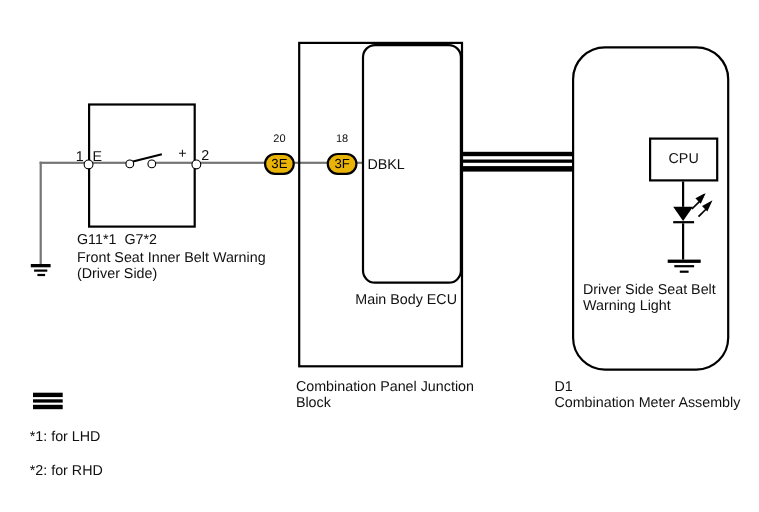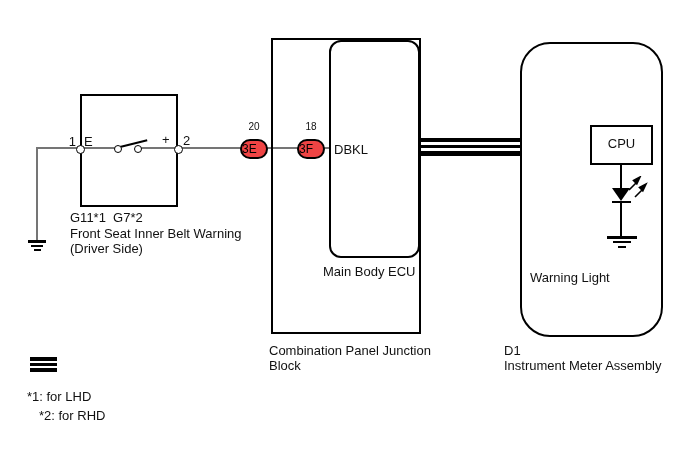--- a/index.html
+++ b/index.html
@@ -12,21 +12,21 @@
   .t.center{text-align:center;}
   .t.pre{white-space:pre;}
   .box{position:absolute;border:2px solid #000;background:transparent;box-sizing:border-box;}
   .box.fill{background:#fff;}
   .wire{position:absolute;background:#757575;}
   .wire.h{height:2px;}
   .wire.v{width:2px;}
   .blk{position:absolute;background:#000;}
   .oval{
     position:absolute;width:28px;height:20px;border:2px solid #000;border-radius:11px;
-    background:#ef4444;box-sizing:border-box;font-size:12px;line-height:16px;z-index:5;
+    background:#eab308;box-sizing:border-box;text-align:center;font-size:12px;line-height:16px;z-index:5;
   }
   .term{
     position:absolute;width:9px;height:9px;border:1.5px solid #000;border-radius:50%;
     background:#fff;box-sizing:border-box;z-index:4;
   }
   .contact{
     position:absolute;width:8px;height:8px;border:1.5px solid #000;border-radius:50%;
     background:#fff;box-sizing:border-box;z-index:4;
   }
   .blade{position:absolute;width:28px;height:2px;background:#000;transform:rotate(-14deg);transform-origin:left center;z-index:3;}
@@ -108,25 +108,26 @@
         <polygon points="11.5,11.5 18,8 14.8,14.8"></polygon>
       </g>
     </svg>
   </div>
   <div>
     <div class="gnd-bar" style="left:607px;top:236px;width:30px;height:3px;"></div>
     <div class="gnd-bar" style="left:613px;top:241px;width:18px;height:2px;"></div>
     <div class="gnd-bar" style="left:618px;top:246px;width:8px;height:2px;"></div>
   </div>
 
+  <div class="t" style="left:530px;top:256px;">Driver Side Seat Belt</div>
   <div class="t" style="left:530px;top:271px;">Warning Light</div>
   <div class="t" style="left:504px;top:344px;text-align:center;">D1</div>
-  <div class="t" style="left:504px;top:359px;">Instrument Meter Assembly</div>
+  <div class="t" style="left:504px;top:359px;">Combination Meter Assembly</div>
 
   <div style="position:absolute;left:30px;top:357px;width:27px;height:15px;">
     <div class="can-bar" style="top:0;height:4px;"></div>
     <div class="can-bar" style="top:6px;height:3px;"></div>
     <div class="can-bar" style="top:11px;height:4px;"></div>
   </div>
   <div class="t" style="left:27px;top:390px;">*1: for LHD</div>
-  <div class="t" style="left:27px;top:409px;margin-left:12px;">*2: for RHD</div>
+  <div class="t" style="left:27px;top:421px;">*2: for RHD</div>
 
 </div>
 
 </body></html>

